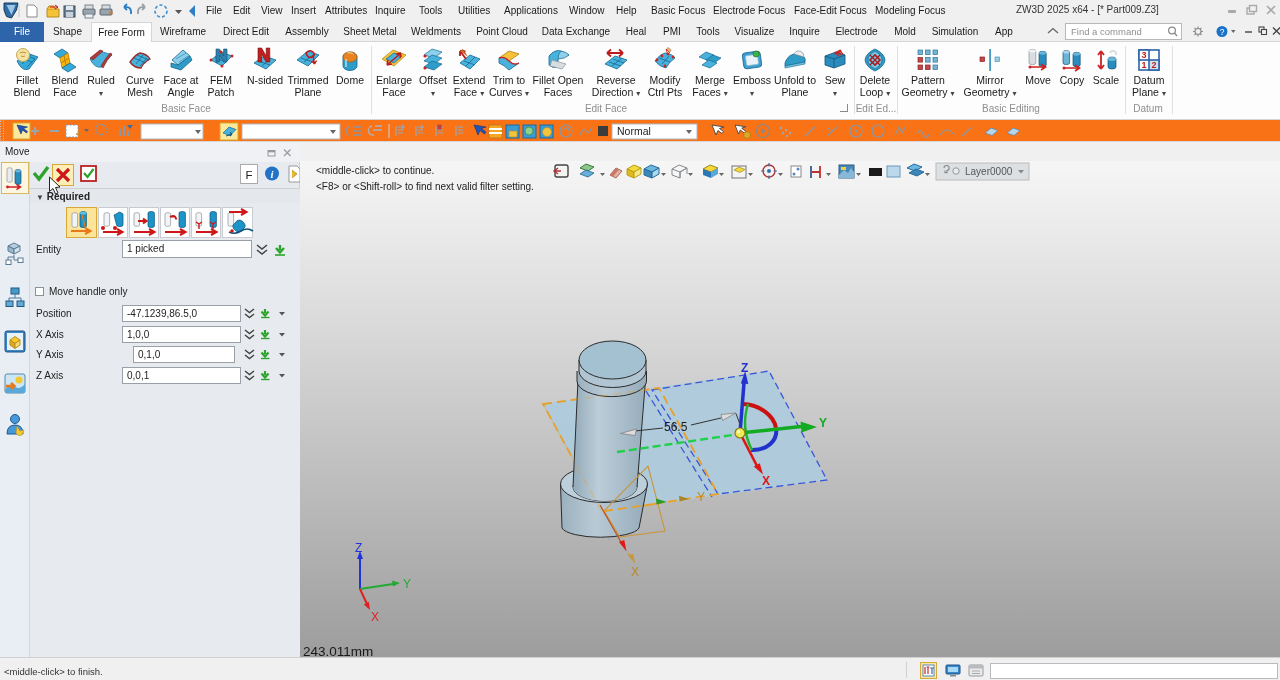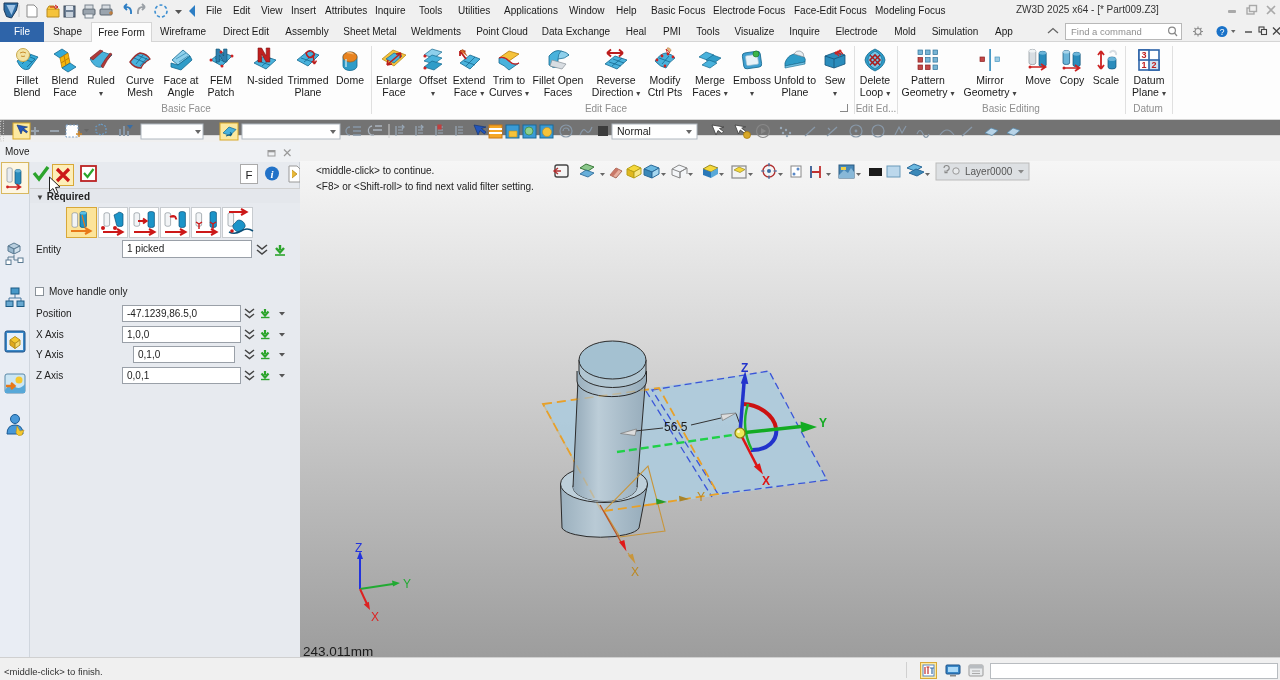--- a/index.html
+++ b/index.html
@@ -13,21 +13,21 @@
 
 #rtabs{left:0;top:22px;width:1280px;height:20px;background:#f0f0f0;border-bottom:1px solid #d5d5d5;}
 .rtab{position:absolute;top:0;height:20px;font-size:10px;color:#1a1a1a;text-align:center;line-height:20px;}
 
 #ribbon{left:0;top:42px;width:1280px;height:78px;background:#fdfdfd;border-bottom:1px solid #d5d5d5;}
 .ric{position:absolute;top:5px;width:26px;height:26px;}
 .rlab{position:absolute;width:70px;text-align:center;font-size:10.5px;color:#1a1a1a;line-height:12px;}
 .rgl{position:absolute;top:61px;font-size:10px;color:#8e8e8e;text-align:center;}
 .rsep{position:absolute;top:4px;width:1px;height:68px;background:#e0e0e0;}
 
-#qbar{left:0;top:120px;width:1280px;height:16px;background:#737373;border-bottom:1px solid #d8d8d8;}
+#qbar{left:0;top:120px;width:1280px;height:22px;background:#f97316;border-bottom:1px solid #d8d8d8;}
 
 #panel{left:0;top:142px;width:300px;height:515px;background:#e7eaef;border-right:1px solid #cdd2d9;}
 #panelhead{position:absolute;left:0;top:0;width:300px;height:20px;font-size:10px;color:#222;background:#eff1f4;}
 #pstrip{position:absolute;left:0;top:20px;width:30px;height:495px;background:#e9edf4;border-right:1px solid #d0d6de;}
 .sechead{position:absolute;left:30px;width:270px;height:16px;background:#e4e7ec;border-top:1px solid #d0d0d0;border-bottom:1px solid #d8d8d8;font-size:10px;font-weight:bold;color:#222;line-height:16px;}
 .fld{position:absolute;background:#fff;border:1px solid #9aa0a8;font-size:10px;color:#222;padding:1px 4px;line-height:13px;}
 .plab{position:absolute;font-size:10px;color:#222;}
 
 #tabbar{left:300px;top:142px;width:980px;height:19px;background:#e9ebee;}
 

